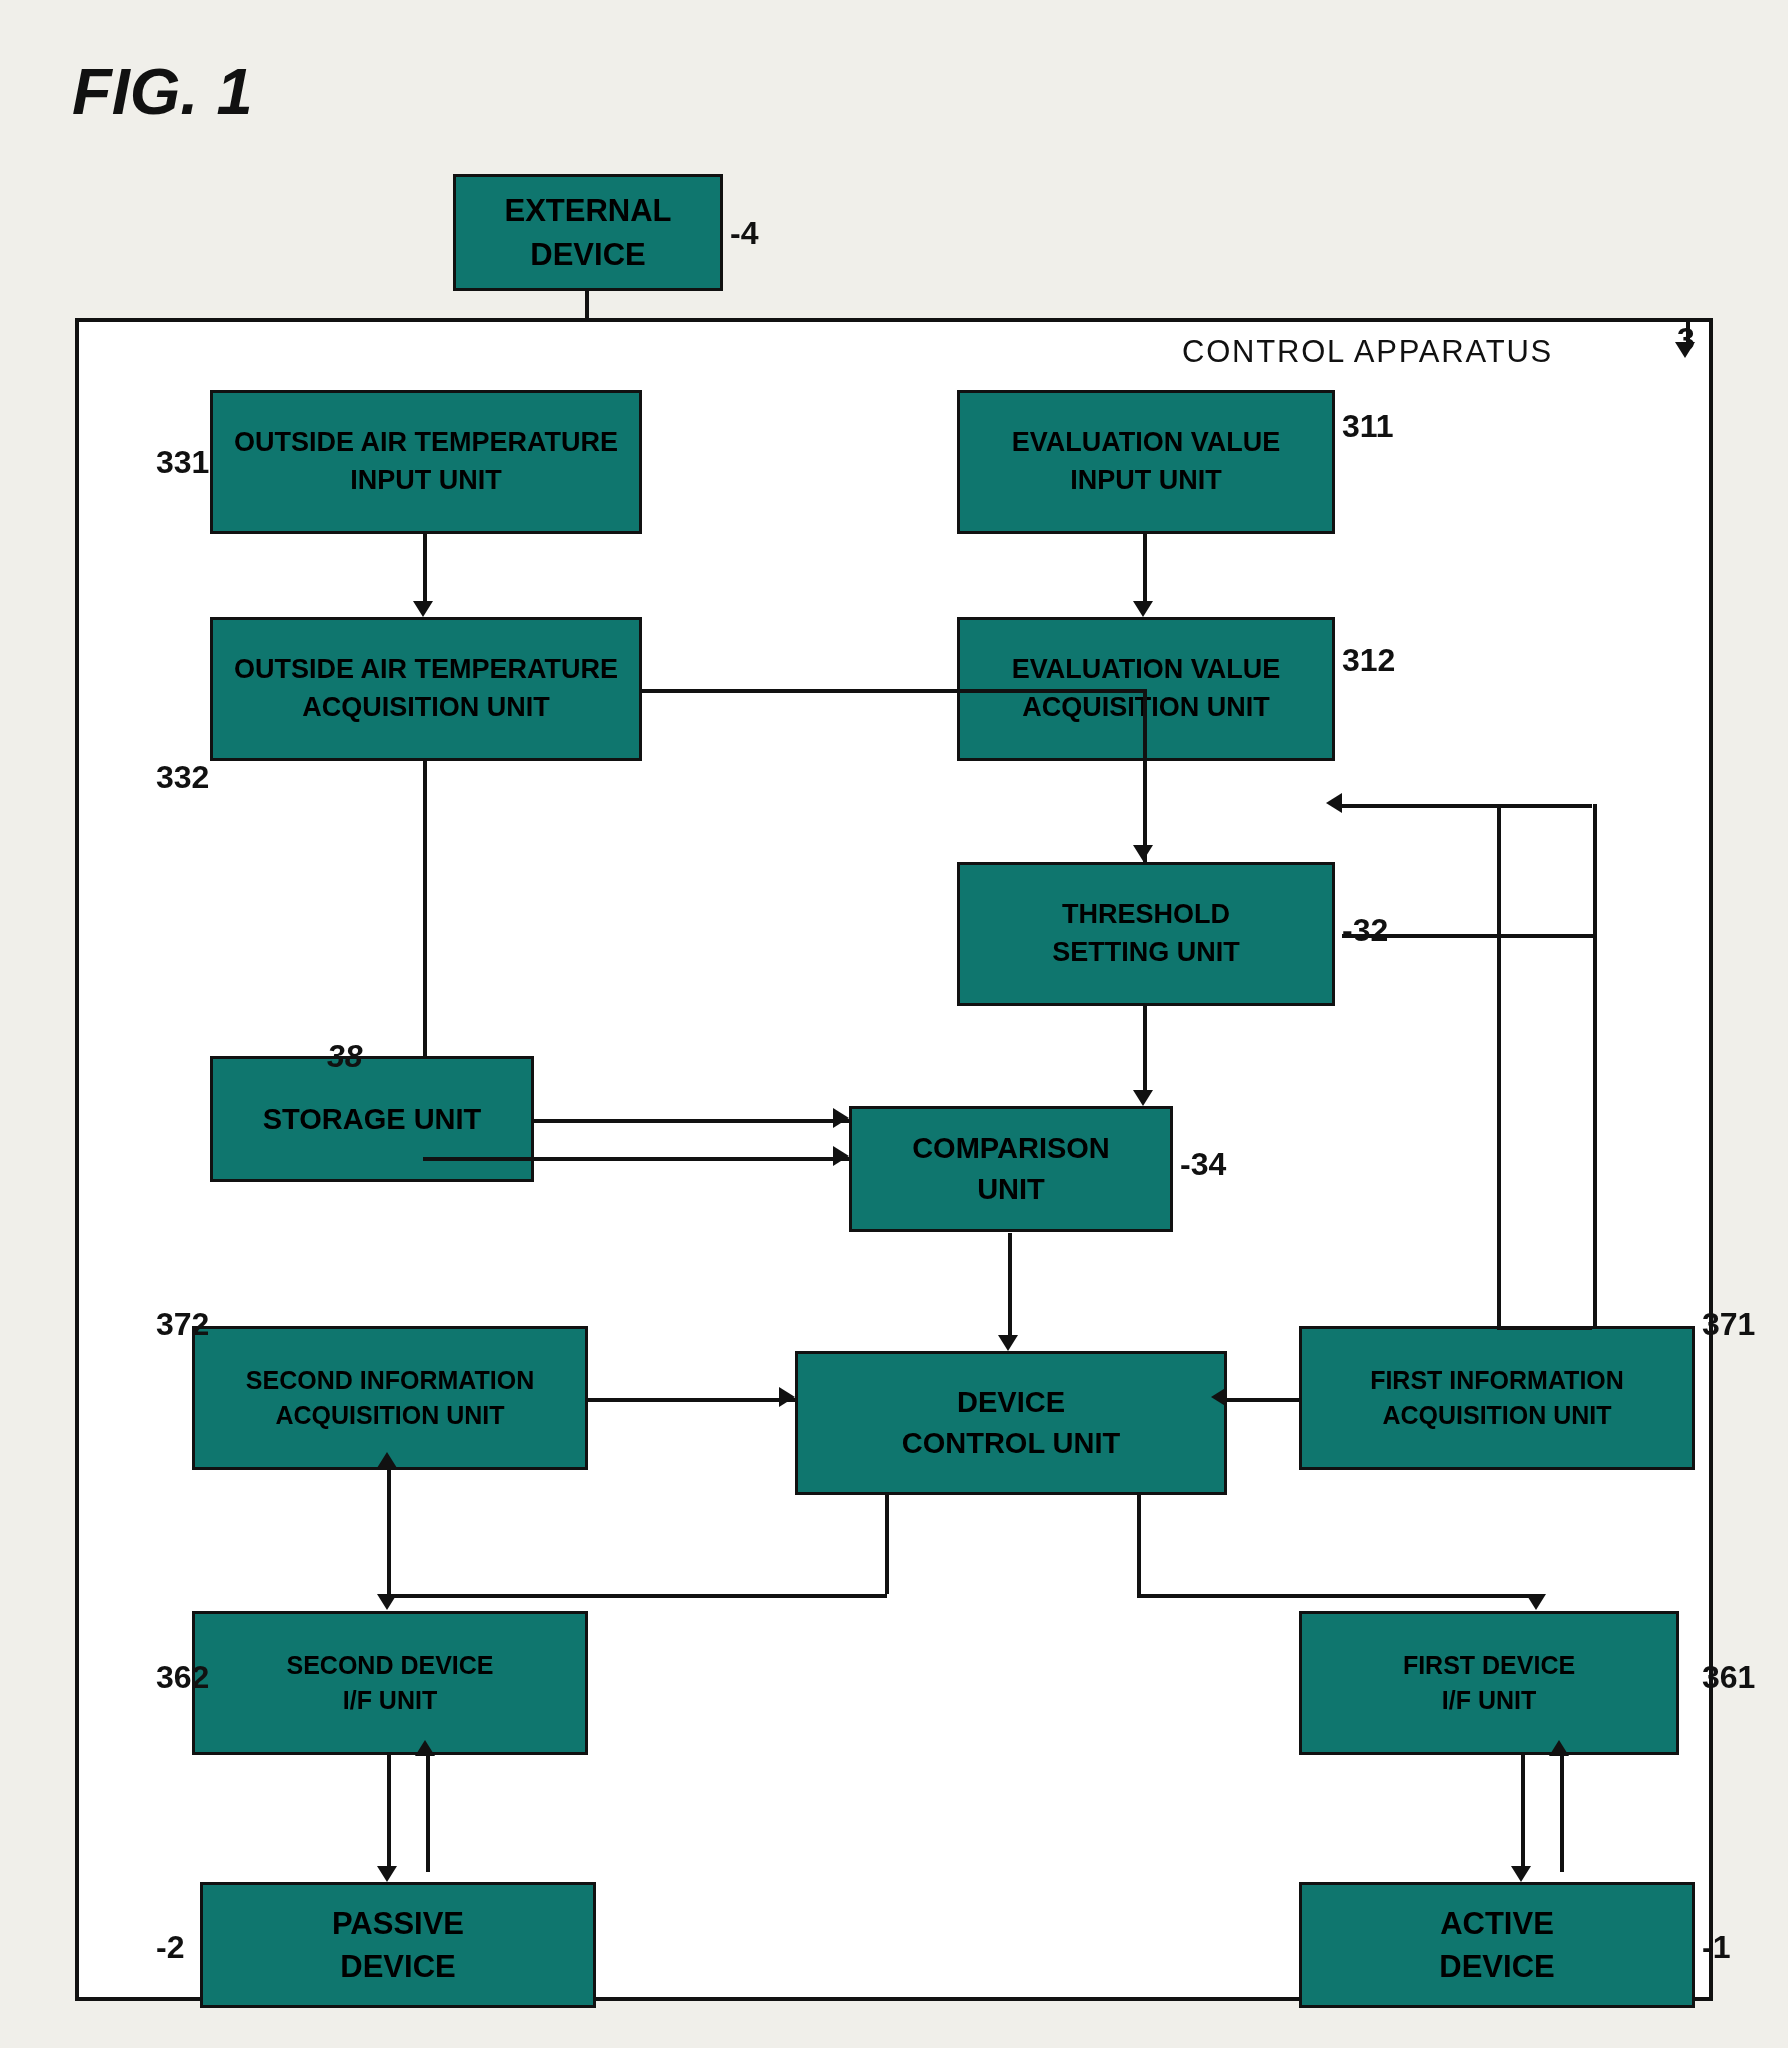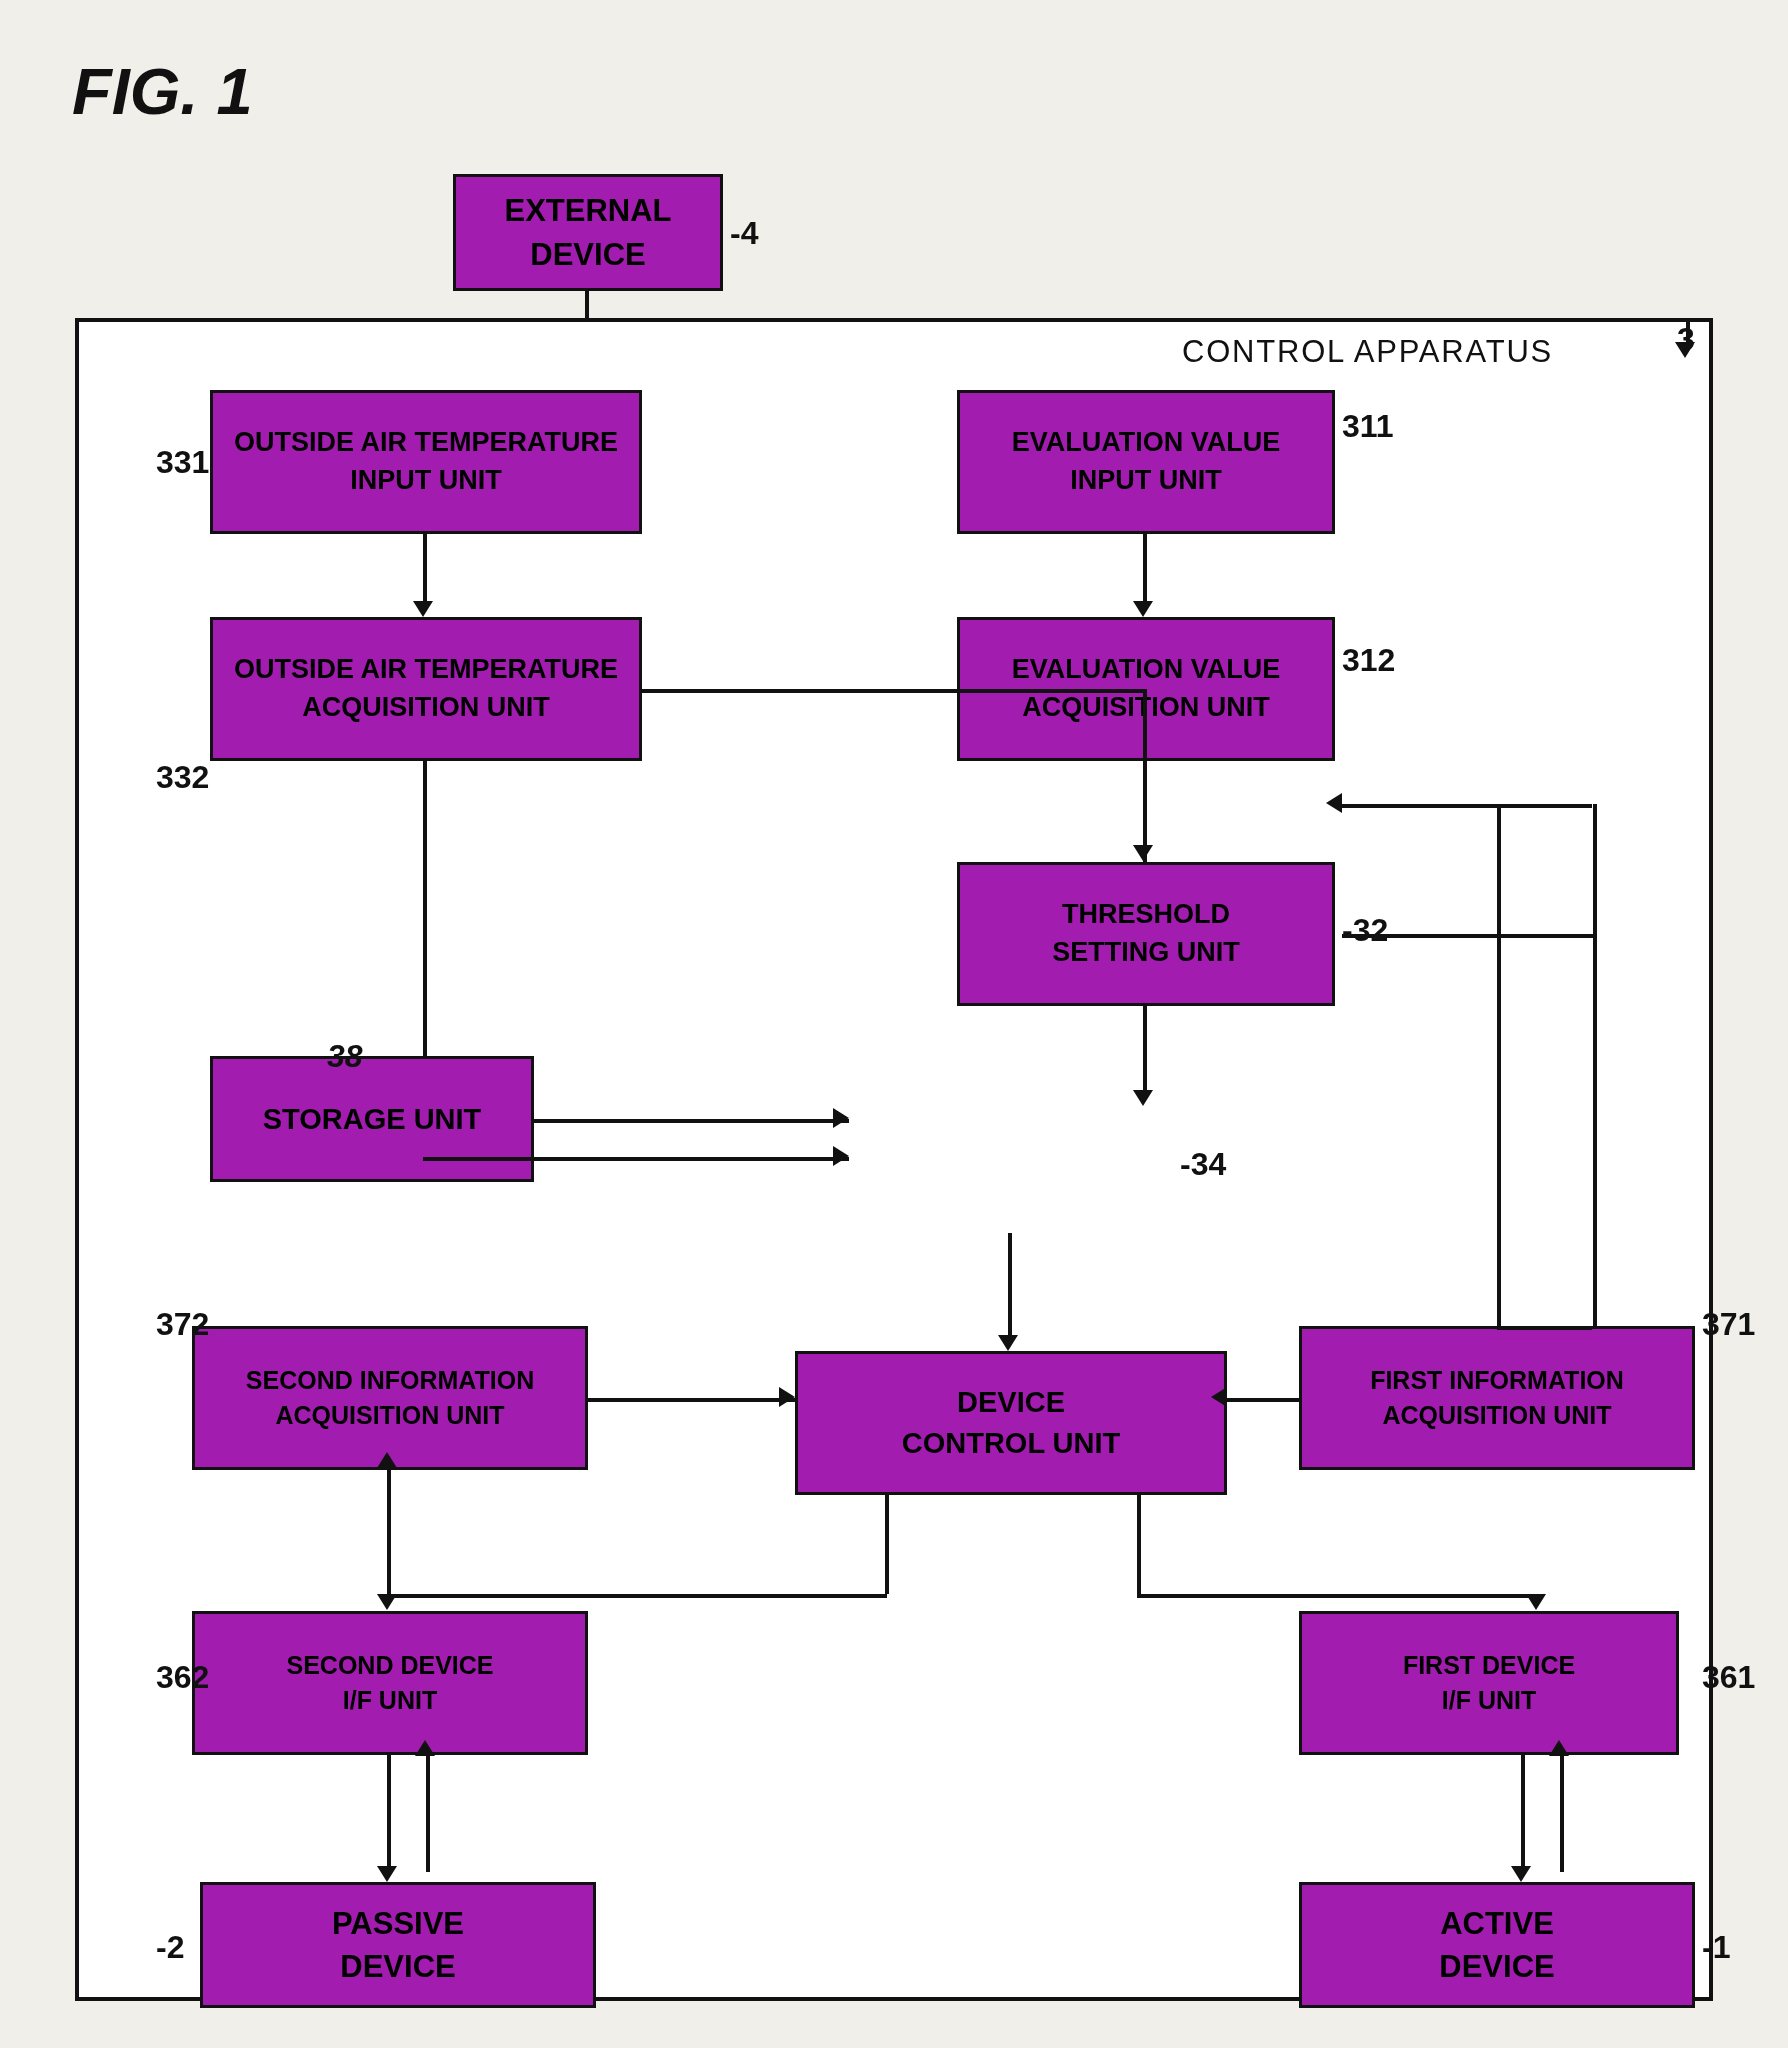--- a/index.html
+++ b/index.html
@@ -43,21 +43,21 @@
       width: 1638px;
       height: 1683px;
       border: 4.5px solid #111;
       background: #fff;
     }
 
     
     .box {
       position: absolute;
       border: 3.6px solid #111;
-      background: #a21caf;
+      background: #0f766e;
       display: flex;
       align-items: center;
       justify-content: center;
       text-align: center;
       font-size: 29px;
       font-weight: bold;
       line-height: 1.4;
     }
 
     
@@ -187,20 +187,23 @@
 
     <div class="arrow-v" style="top:832px; left:1068px; height:90px;"></div>
     <div class="arrowhead-down" style="top:916px; left:1058px;"></div>
 
     <div class="box" style="top:882px; left:135px; width:324px; height:126px; font-size:29px;">
       STORAGE UNIT
     </div>
 
     <span class="num-label" style="top:864px; left:252px;font-style:italic;">38</span>
 
+    <div class="box" style="top:932px; left:774px; width:324px; height:126px; font-size:29px;">
+      COMPARISON<br>UNIT
+    </div>
 
     <span class="num-label" style="top:972px; left:1105px;">-34</span>
 
     <div class="arrow-h" style="top:983px; left:348px; width:426px;"></div>
     <div class="arrowhead-right" style="top:972px; left:758px;"></div>
 
     <div class="arrow-v" style="top:1059px; left:933px; height:108px;"></div>
     <div class="arrowhead-down" style="top:1161px; left:923px;"></div>
 
     <span class="num-label" style="top:1179px; left:1105px;">35</span>

